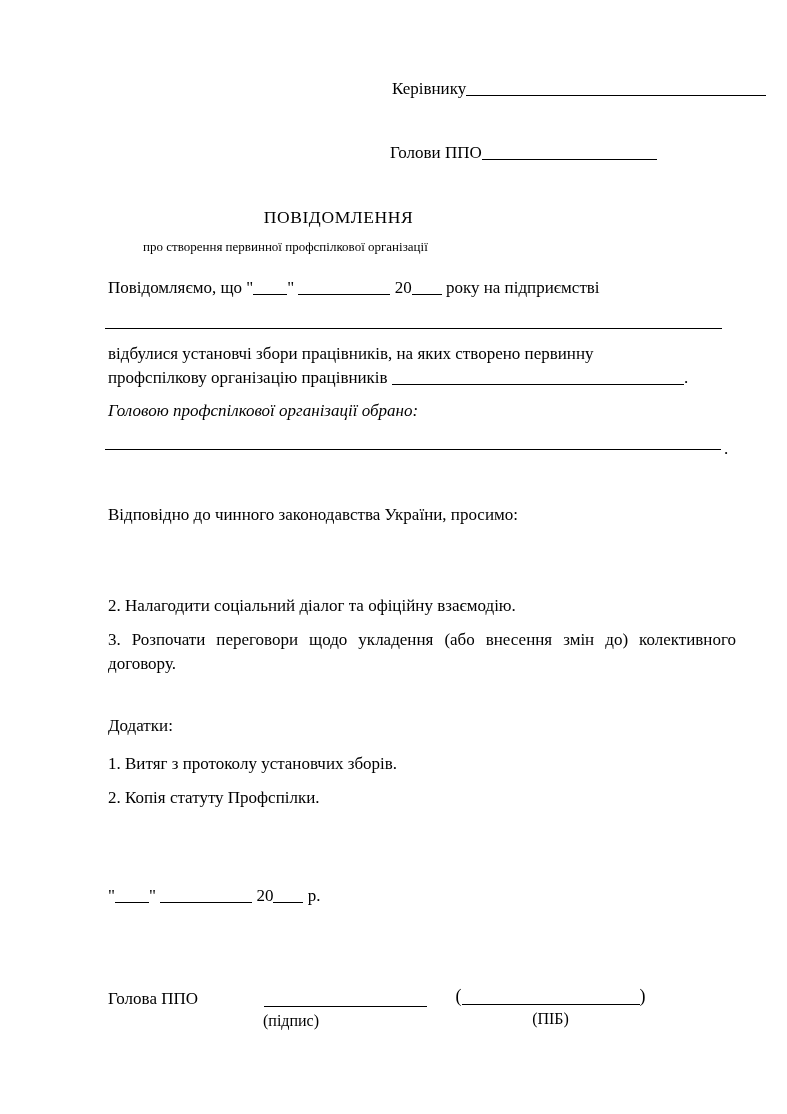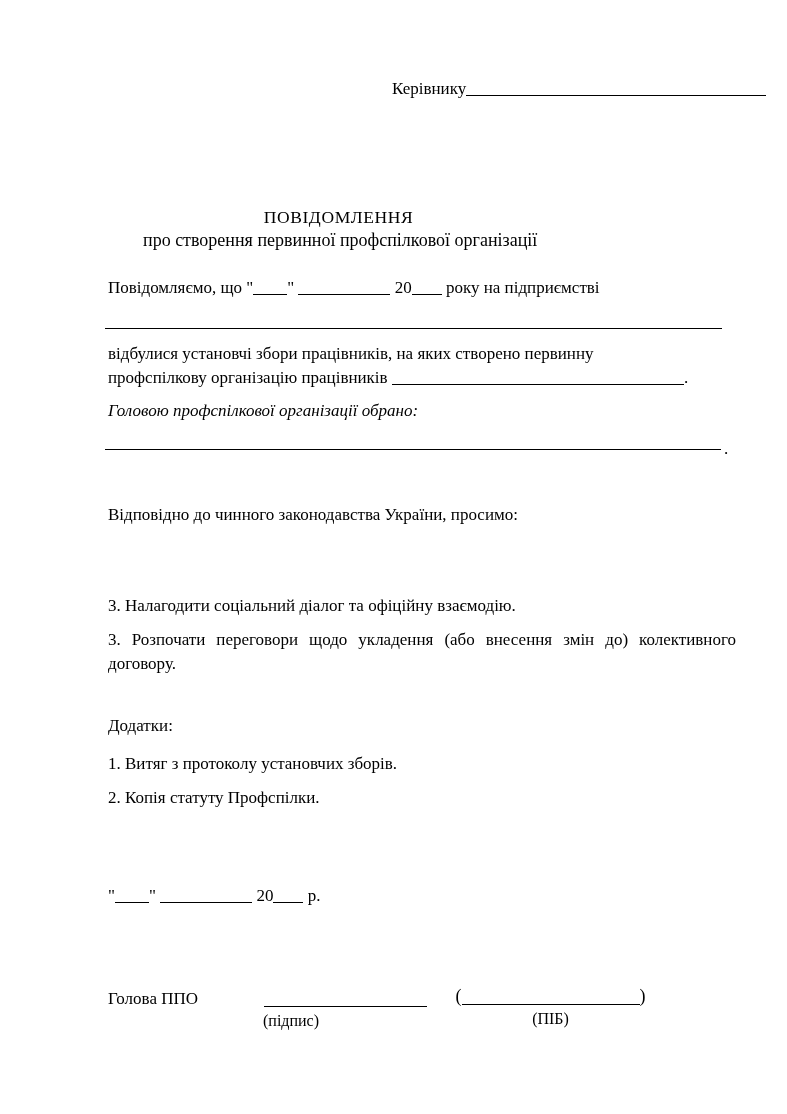--- a/index.html
+++ b/index.html
@@ -49,22 +49,22 @@
     top: 206px;
     width: 659px;
     text-align: center;
     letter-spacing: 0.6px;
     font-size: 17.5px;
   }
   .doc-title-inner { padding-left: 18px; }
 
   .doc-subtitle {
     left: 143px;
-    top: 228px;
-    font-size: 18px;
+    top: 238px;
+    font-size: 13px;
   }
 
   
   .body-line {
     left: 108px;
     width: 625px;
   }
 
   .p-date        { top: 277px; }
   .p-after-rule1 { top: 342px; width: 620px; line-height: 1.42; }
@@ -177,20 +177,23 @@
 </style>
 </head>
 <body>
 
 <div class="page">
 
   <div class="abs addressee addressee-1">
     <span>Керівнику</span><span class="fill-rule fill-w-300"></span>
   </div>
 
+  <div class="abs addressee addressee-2">
+    <span>Голови ППО</span><span class="fill-rule fill-w-175"></span>
+  </div>
 
   <div class="abs doc-title">
     <span class="doc-title-inner">ПОВІДОМЛЕННЯ</span>
   </div>
 
   <div class="abs doc-subtitle">про створення первинної профспілкової організації</div>
 
   <div class="abs body-line p-date">
     <span>Повідомляємо, що "</span><span class="fill-rule blank-sm"></span><span>"</span>
     <span class="fill-rule blank-md"></span>
@@ -208,21 +211,21 @@
     </div>
   </div>
 
   <div class="abs body-line p-chair">Головою профспілкової організації обрано:</div>
 
   <div class="abs long-rule long-rule-2"></div>
   <div class="abs rule-period rule-period-2">.</div>
 
   <div class="abs body-line p-accordance">Відповідно до чинного законодавства України, просимо:</div>
 
-  <div class="abs body-line p-item2">3. Налагодити соціальний діалог та офіційну взаємодію.</div>
+  <div class="abs body-line p-item2">2. Налагодити соціальний діалог та офіційну взаємодію.</div>
   <div class="abs body-line p-item3">3. Розпочати переговори щодо укладення (або внесення змін до) колективного договору.</div>
 
   <div class="abs body-line p-attach-head">Додатки:</div>
   <div class="abs body-line p-attach-1">1. Витяг з протоколу установчих зборів.</div>
   <div class="abs body-line p-attach-2">2. Копія статуту Профспілки.</div>
 
   <div class="abs body-line p-bottom-date">
     <span>"</span><span class="fill-rule blank-sm"></span><span>"</span>
     <span class="fill-rule blank-md"></span>
     <span>20</span><span class="fill-rule blank-xs"></span>

